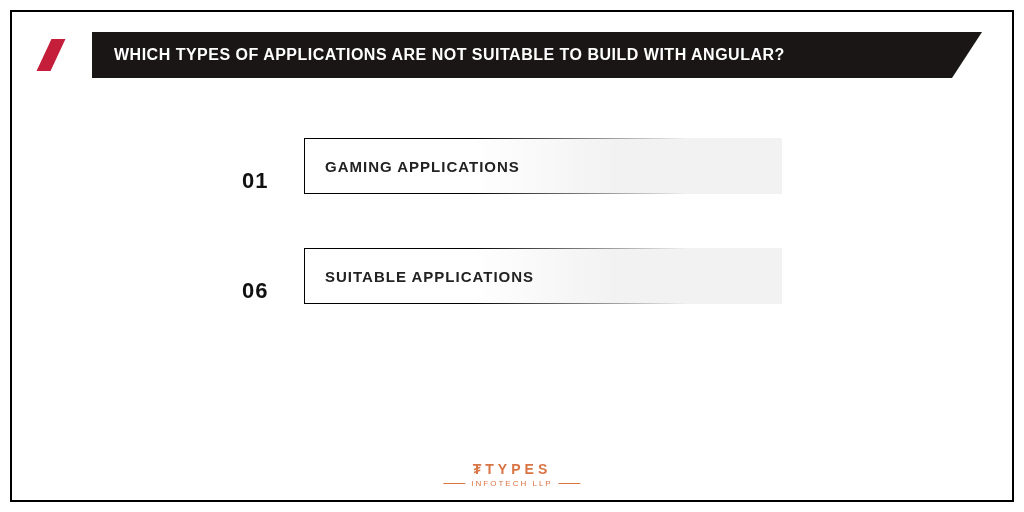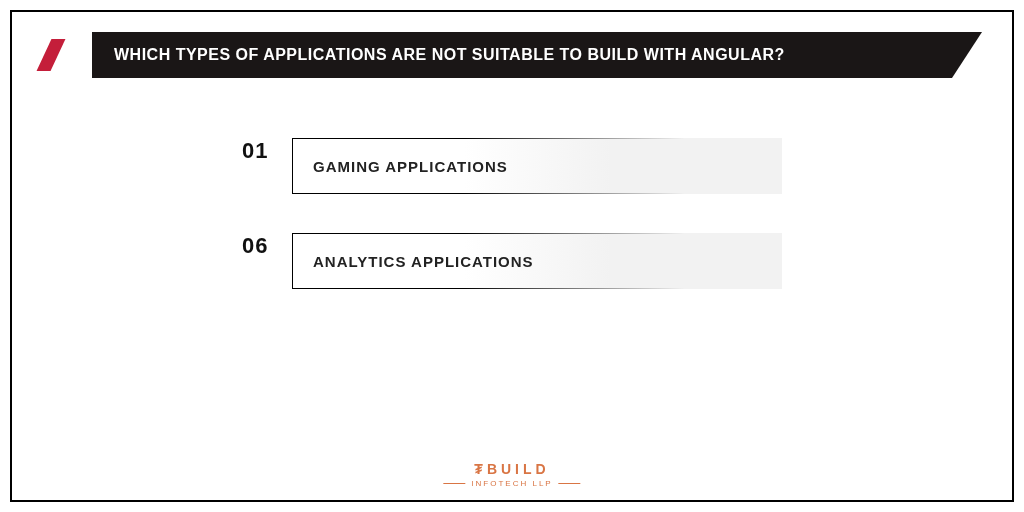--- a/index.html
+++ b/index.html
@@ -46,22 +46,23 @@
       flex: 1;
       position: relative;
       clip-path: polygon(0 0, 100% 0, calc(100% - 30px) 100%, 0 100%);
     }
     .list-area {
       width: 540px;
       margin: 0 auto;
     }
     .list-row {
       display: flex;
-      align-items: flex-start;
-      margin-bottom: 39px;
+      align-items: flex-end;
+      margin-bottom: 54px;
+      gap: 12px;
     }
     .num {
       font-size: 22px;
       font-weight: 700;
       color: #111;
       width: 50px;
       text-align: left;
       flex-shrink: 0;
       letter-spacing: 1px;
     }
@@ -120,25 +121,25 @@
     <div class="banner-body">WHICH TYPES OF APPLICATIONS ARE NOT SUITABLE TO BUILD WITH ANGULAR?</div>
   </div>
 
   <div class="list-area">
     <div class="list-row">
       <div class="num">01</div>
       <div class="item-box">GAMING APPLICATIONS</div>
     </div>
     <div class="list-row">
       <div class="num">06</div>
-      <div class="item-box">ANALYTICS APPLICATIONS</div>
+      <div class="item-box">SUITABLE APPLICATIONS</div>
     </div>
   </div>
 
   <div class="footer-logo">
-    <div class="logo-top">₮BUILD</div>
+    <div class="logo-top">₮TYPES</div>
     <div class="logo-bottom">
       <span class="logo-line"></span>
       <span>INFOTECH LLP</span>
       <span class="logo-line"></span>
     </div>
   </div>
 </div>
 
 </body></html>

